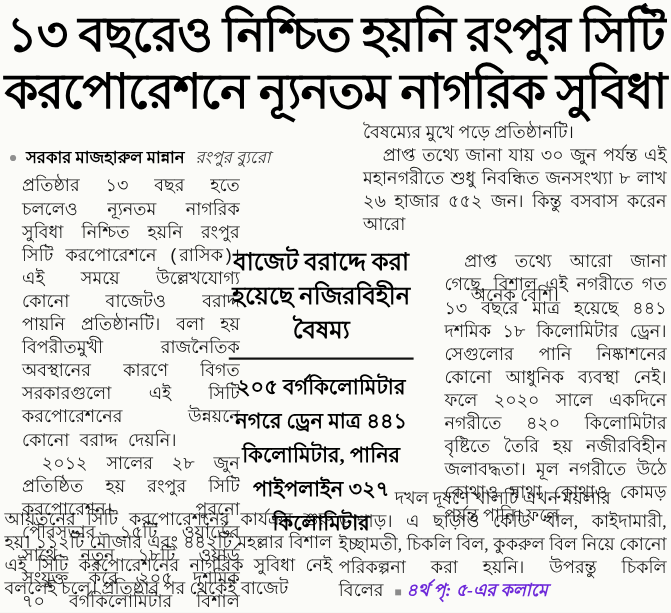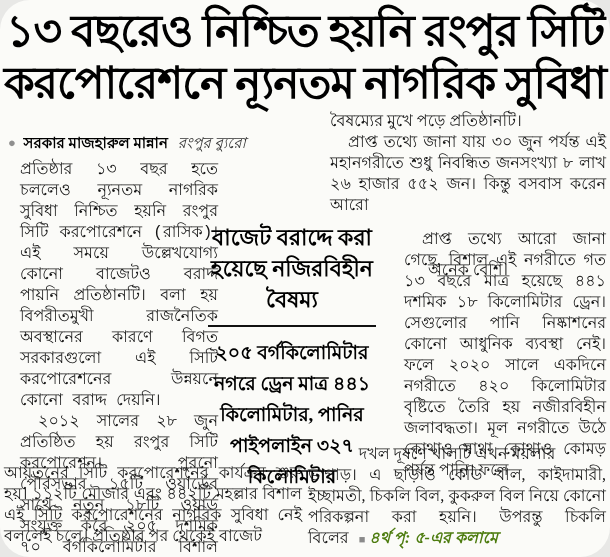--- a/index.html
+++ b/index.html
@@ -7,21 +7,20 @@
     font-family:"Liberation Serif","DejaVu Serif",serif;
     background:#e8e8e6;
   }
   .page{
     position:relative;
     width:610px;height:557px;
     margin:0 auto;
     background:#fbfbf8;
     color:#111;
     overflow:hidden;
-    border-radius:30px;
   }
   .abs{position:absolute;}
   
   .headline{
     left:0;top:6px;width:610px;
     text-align:center;
     font-weight:800;
     font-size:44px;
     line-height:52px;
     color:#000;
@@ -62,21 +61,21 @@
     color:#000;
   }
   .pullquote .pq1{font-size:22px;line-height:31px;}
   .pullquote .pq2{font-size:19px;line-height:31px;margin-top:10px;}
   .pq-divider{
     width:168px;height:0;border-top:2px solid #111;
     margin:10px auto 2px auto;
   }
   
   .cont-square{color:#8a8a8a;font-size:11px;margin:0 4px 0 10px;}
-  .cont-text{font-weight:700;font-style:italic;color:#4d7c0f;}
+  .cont-text{font-weight:700;font-style:italic;color:#6d28d9;}
   p{margin:0;}
 </style>
 </head>
 <body>
 
 <div class="page">
 
   <div class="abs headline">
     <div>১৩ বছরেও নিশ্চিত হয়নি রংপুর সিটি</div>
     <div>করপোরেশনে ন্যূনতম নাগরিক সুবিধা</div>

